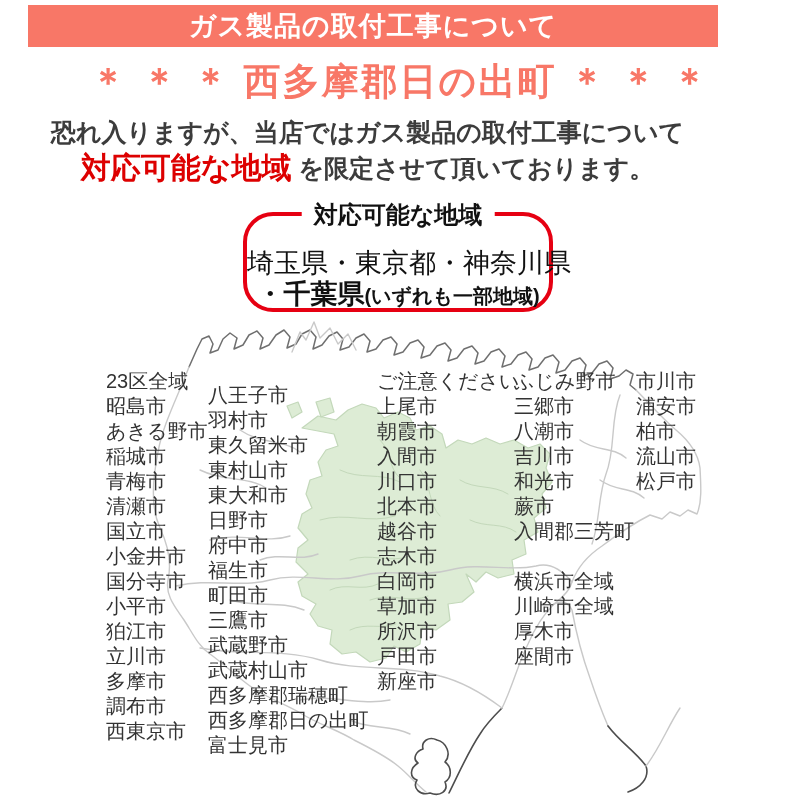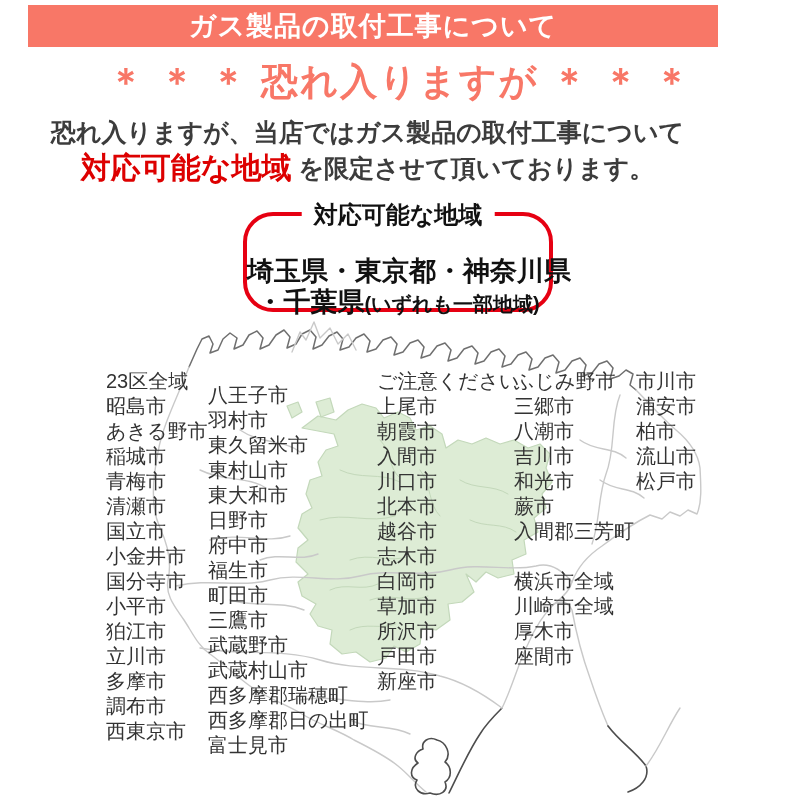--- a/index.html
+++ b/index.html
@@ -35,21 +35,21 @@
     position:absolute;left:243px;top:212px;width:302px;height:92px;
     border:4px solid var(--box-border);border-radius:30px;
     z-index:3;background:transparent;
   }
   .region-box-title{
     position:absolute;left:50%;top:-16px;transform:translateX(-50%);
     background:#ffffff;padding:0 12px;white-space:nowrap;
     font-size:24px;font-weight:bold;color:#111111;line-height:30px;
   }
   .region-box-line1{
-    margin-top:40px;text-align:center;font-size:27px;font-weight:bold;
+    margin-top:32px;text-align:center;font-size:27px;font-weight:normal;
     color:#111111;white-space:nowrap;line-height:30px;
   }
   .region-box-line2{
     text-align:center;font-size:27px;font-weight:bold;color:#111111;
     white-space:nowrap;line-height:32px;
   }
   .region-box-note{font-size:20px;}
   
   .map-svg{position:absolute;left:0;top:0;z-index:1;}
   .map-line{fill:none;stroke:var(--map-line);stroke-width:1.4;stroke-linejoin:round;stroke-linecap:round;}
@@ -155,21 +155,21 @@
   <path class="map-line" d="M230,600 C256,608 280,600 304,610"></path>
   <path class="map-line" d="M260,560 C280,552 300,562 318,554"></path>
   <path class="map-line" d="M300,700 C330,694 360,706 390,700"></path>
   <path class="map-line" d="M350,720 C370,730 390,724 410,734"></path>
   <path class="map-line" d="M600,480 C616,492 630,486 644,498"></path>
   <path class="map-line" d="M580,440 C596,452 612,446 626,458"></path>
   <path class="map-line" d="M292,352 L300,332 306,340 314,322 320,338 330,328 338,344 348,334 356,350"></path>
 </svg>
 
 <div class="header-bar">ガス製品の取付工事について</div>
-<div class="caution-line">＊ ＊ ＊ 恐れ入りますが ＊ ＊ ＊</div>
+<div class="caution-line">＊ ＊ ＊ 西多摩郡日の出町 ＊ ＊ ＊</div>
 
 <div class="intro">
   <div class="intro-line1">恐れ入りますが、当店ではガス製品の取付工事について</div>
   <div class="intro-line2"><span class="intro-highlight">対応可能な地域</span><span>を限定させて頂いております。</span></div>
 </div>
 
 <div class="region-box">
   <div class="region-box-title">対応可能な地域</div>
   <div class="region-box-line1">埼玉県・東京都・神奈川県</div>
   <div class="region-box-line2"><span>・千葉県</span><span class="region-box-note">(いずれも一部地域)</span></div>

